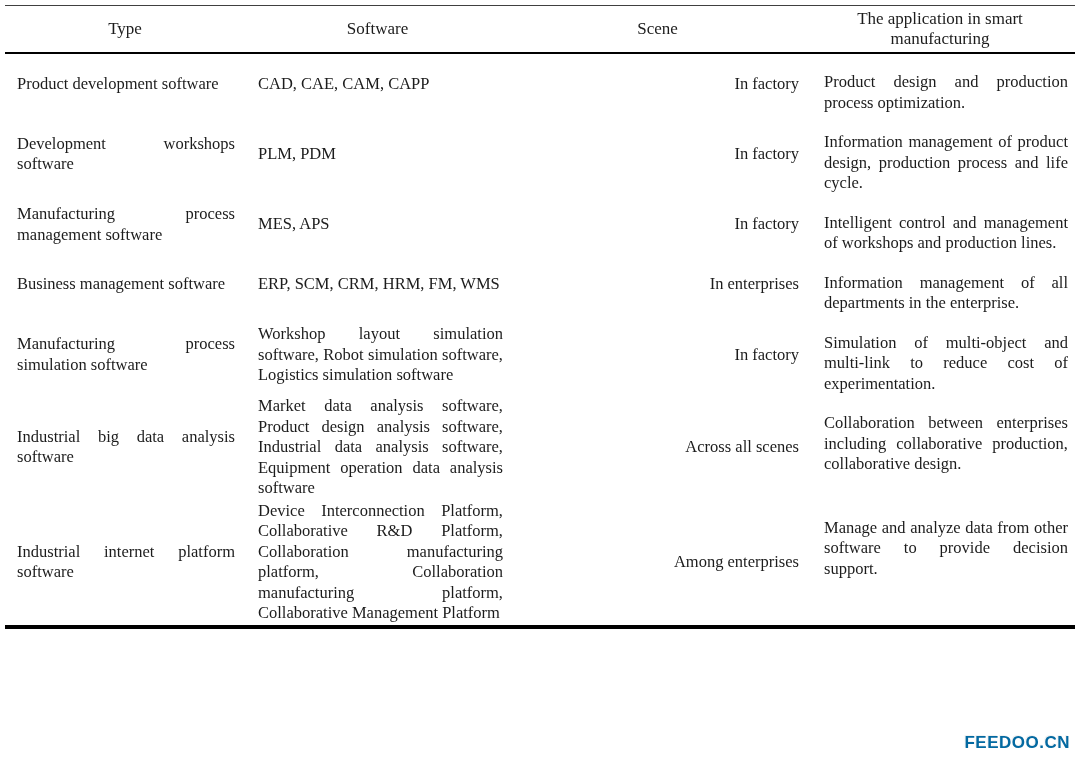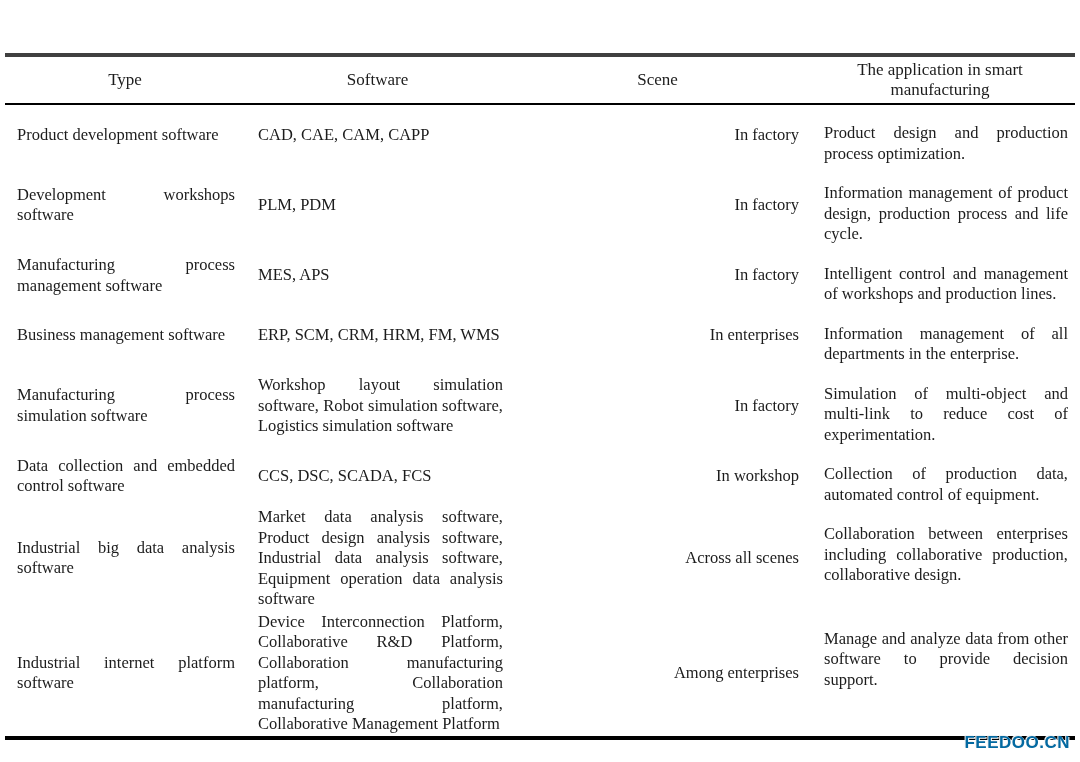--- a/index.html
+++ b/index.html
@@ -19,23 +19,22 @@
     position: absolute;
     inset: 0;
   }
   table.tbl {
     position: absolute;
     left: 5px;
     top: 5px;
     width: 1070px;
     border-collapse: collapse;
     table-layout: fixed;
-    border-top: 4px solid #404040;
+    border-top: 1px solid #404040;
     border-bottom: 4px solid #000;
-    margin-top: 48px;
   }
   col.col-type  { width: 240px; }
   col.col-soft  { width: 265px; }
   col.col-scene { width: 295px; }
   col.col-app   { width: 270px; }
 
   thead th {
     font-weight: normal;
     font-size: 17px;
     line-height: 20px;
@@ -125,26 +124,20 @@
         <td class="c-scene">In enterprises</td>
         <td class="c-app">Information management of all departments in the enterprise.</td>
       </tr>
       <tr>
         <td class="c-type">Manufacturing process simulation software</td>
         <td class="c-soft">Workshop layout simulation software, Robot simulation software, Logistics simulation software</td>
         <td class="c-scene">In factory</td>
         <td class="c-app vtop">Simulation of multi-object and multi-link to reduce cost of experimentation.</td>
       </tr>
       <tr>
-        <td class="c-type">Data collection and embedded control software</td>
-        <td class="c-soft">CCS, DSC, SCADA, FCS</td>
-        <td class="c-scene">In workshop</td>
-        <td class="c-app">Collection of production data, automated control of equipment.</td>
-      </tr>
-      <tr>
         <td class="c-type">Industrial big data analysis software</td>
         <td class="c-soft">Market data analysis software, Product design analysis software, Industrial data analysis software, Equipment operation data analysis software</td>
         <td class="c-scene">Across all scenes</td>
         <td class="c-app vtop">Collaboration between enterprises including collaborative production, collaborative design.</td>
       </tr>
       <tr>
         <td class="c-type">Industrial internet platform software</td>
         <td class="c-soft">Device Interconnection Platform, Collaborative R&amp;D Platform, Collaboration manufacturing platform, Collaboration manufacturing platform, Collaborative Management Platform</td>
         <td class="c-scene">Among enterprises</td>
         <td class="c-app vtop">Manage and analyze data from other software to provide decision support.</td>

